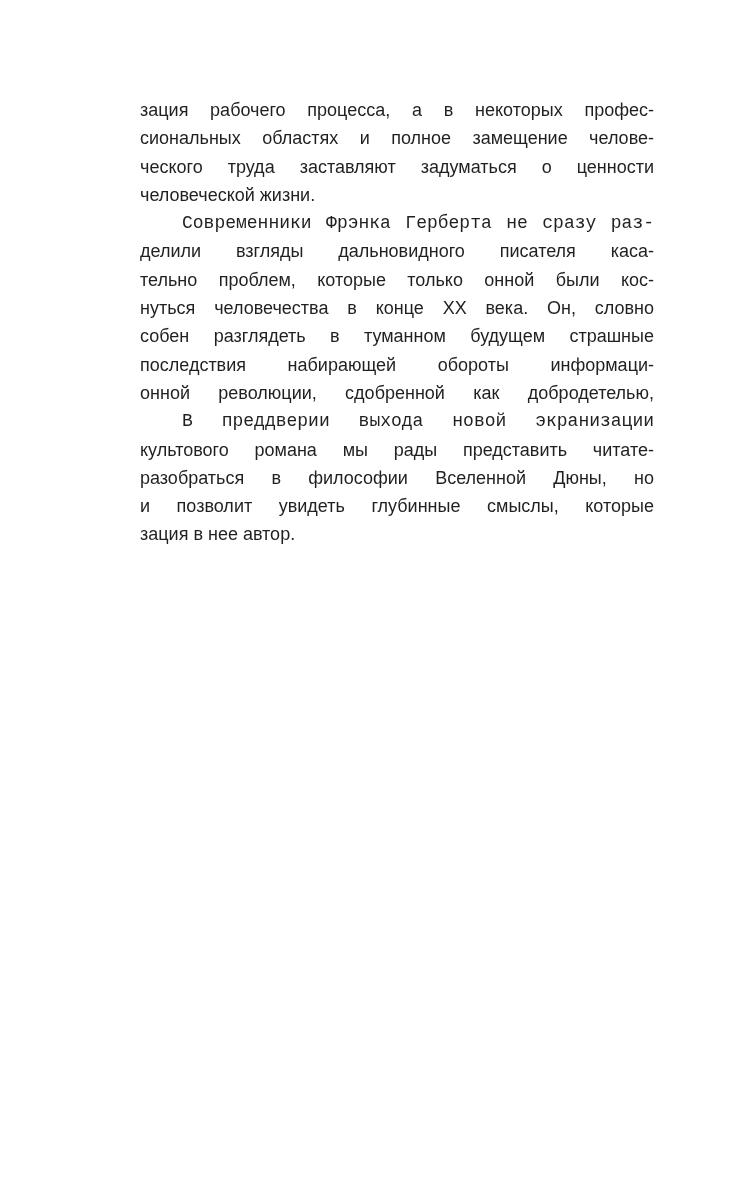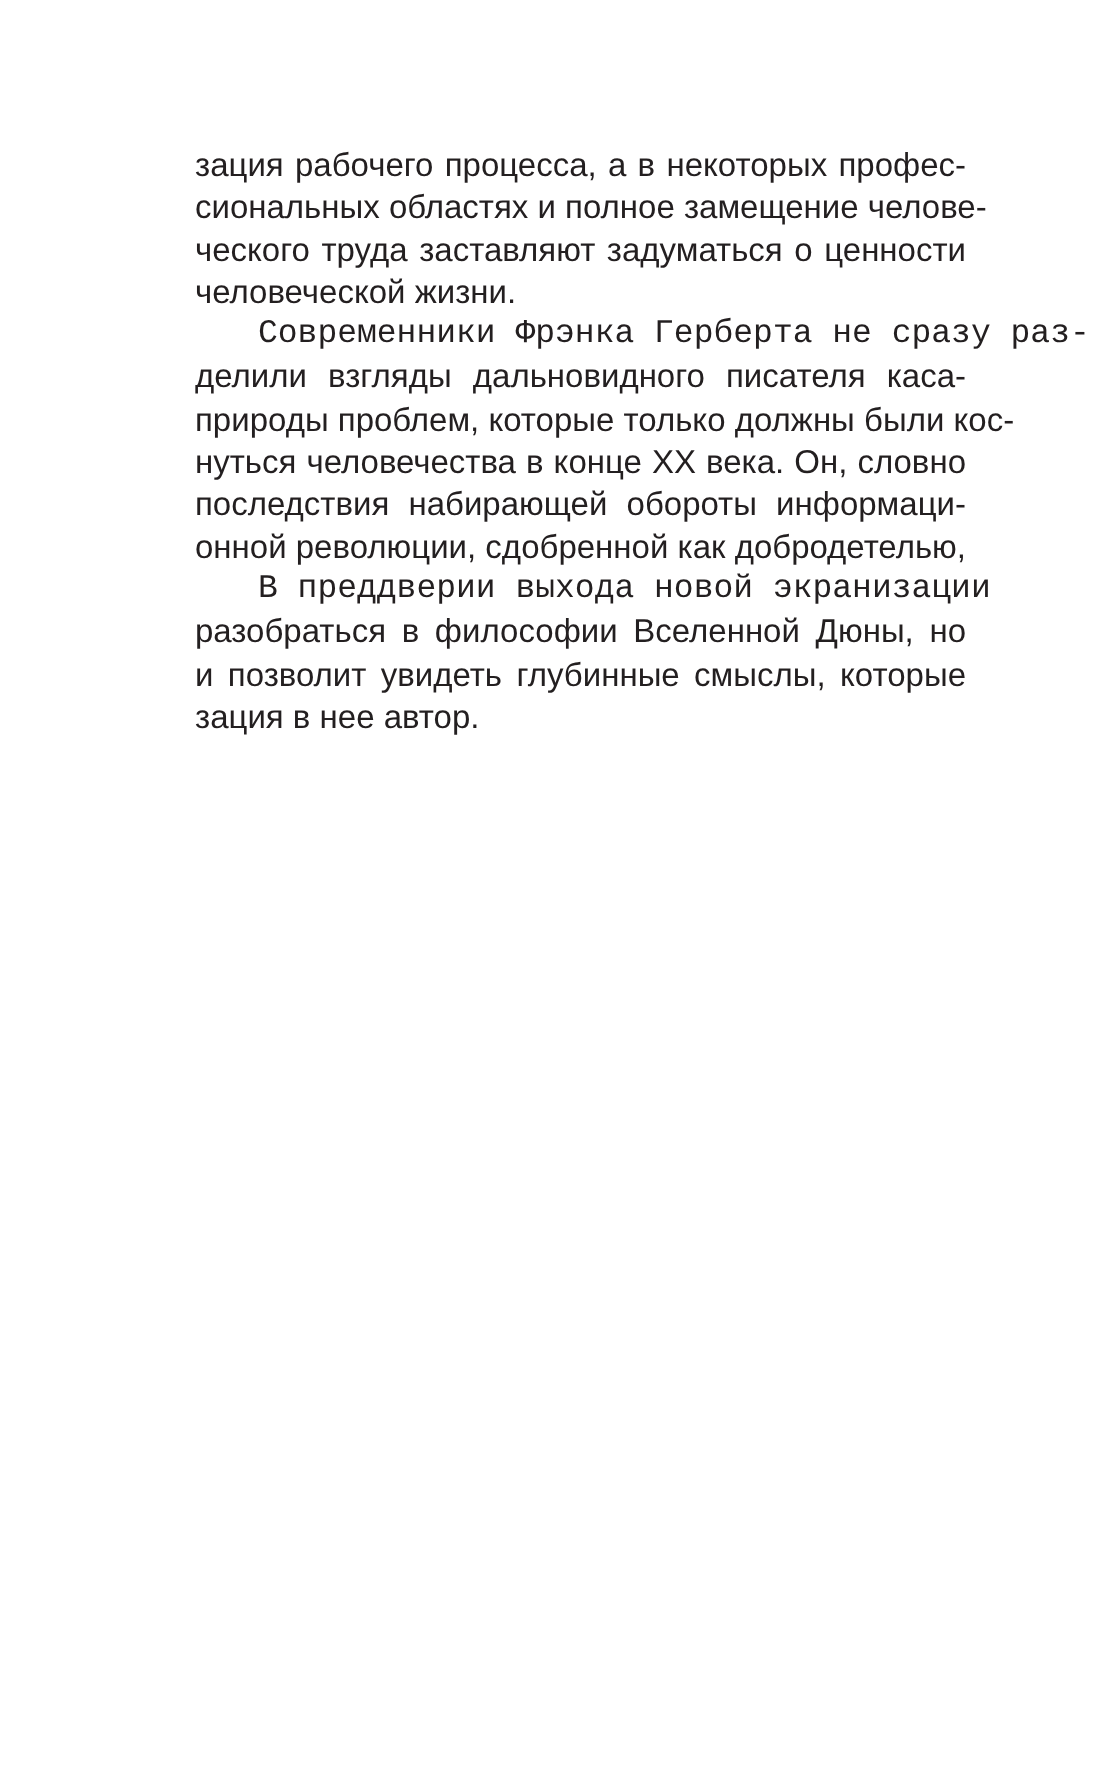--- a/index.html
+++ b/index.html
@@ -8,25 +8,25 @@
       background: #ffffff;
     }
     body {
       width: 739px;
       height: 1182px;
       position: relative;
       overflow: hidden;
     }
     .page {
       position: absolute;
-      left: 130px;
+      left: 140px;
       top: 96px;
       width: 514px;
       font-family: "Liberation Sans", sans-serif;
-      font-size: 22px;
+      font-size: 18px;
       line-height: 28.3px;
       color: #231f20;
     }
     .line {
       display: block;
       white-space: nowrap;
       text-align: justify;
       text-align-last: justify;
       height: 28.3px;
     }
@@ -44,24 +44,26 @@
 <div class="page">
   <div class="paragraph">
     <span class="line">зация рабочего процесса, а в некоторых профес-</span>
     <span class="line">сиональных областях и полное замещение челове-</span>
     <span class="line">ческого труда заставляют задуматься о ценности</span>
     <span class="line last">человеческой жизни.</span>
   </div>
   <div class="paragraph">
     <span class="line indent">Современники Фрэнка Герберта не сразу раз-</span>
     <span class="line">делили взгляды дальновидного писателя каса-</span>
-    <span class="line">природы проблем, которые только должны были кос-</span>
+    <span class="line">тельно проблем, которые только онной были кос-</span>
     <span class="line">нуться человечества в конце XX века. Он, словно</span>
+    <span class="line">собен разглядеть в туманном будущем страшные</span>
     <span class="line">последствия набирающей обороты информаци-</span>
     <span class="line">онной революции, сдобренной как добродетелью,</span>
   </div>
   <div class="paragraph">
     <span class="line indent">В преддверии выхода новой экранизации</span>
+    <span class="line">культового романа мы рады представить читате-</span>
     <span class="line">разобраться в философии Вселенной Дюны, но</span>
     <span class="line">и позволит увидеть глубинные смыслы, которые</span>
     <span class="line last">зация в нее автор.</span>
   </div>
 </div>
 
 </body></html>

